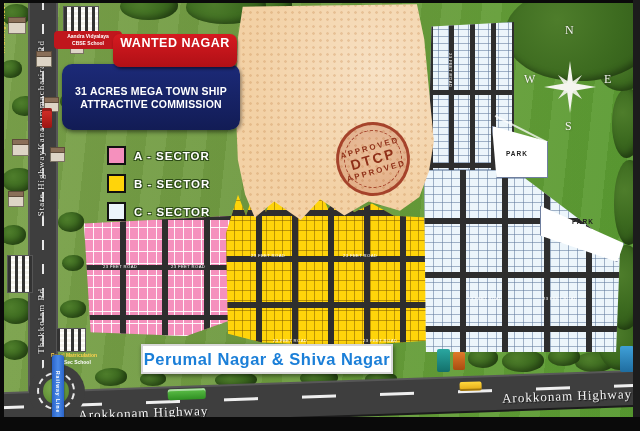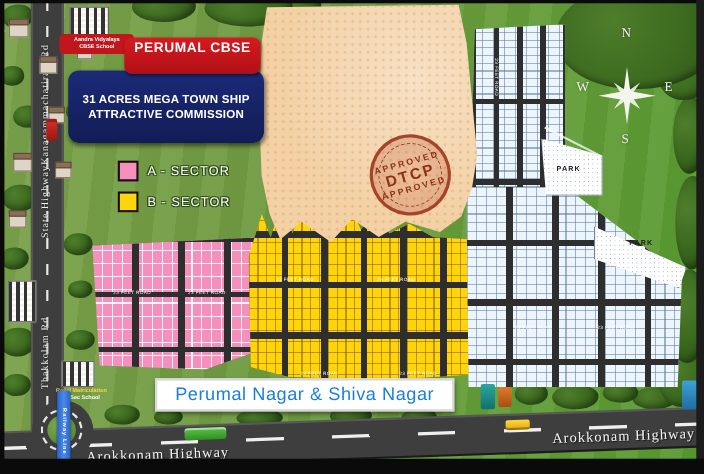--- a/index.html
+++ b/index.html
@@ -36,21 +36,21 @@
   #red-banner{left:113px;top:34px;width:124px;height:33px;background:linear-gradient(180deg,#d61a20,#b01016);
     border-radius:7px;color:#fff;font-weight:bold;font-size:12.5px;text-align:center;line-height:15px;
     padding-top:2px;box-sizing:border-box;box-shadow:1px 2px 3px rgba(0,0,0,.5);letter-spacing:.5px;z-index:9;}
   #info-box{left:62px;top:64px;width:178px;height:66px;background:linear-gradient(180deg,#1c2a78,#121c55);
     border-radius:10px;color:#fff;font-weight:bold;font-size:10.5px;text-align:center;
     display:flex;flex-direction:column;justify-content:center;gap:1px;
     box-shadow:1px 2px 4px rgba(0,0,0,.5);letter-spacing:.2px;z-index:8;}
   
   .legend-row{position:absolute;display:flex;align-items:center;gap:8px;}
   .swatch{width:19px;height:19px;border:2px solid #111;box-sizing:border-box;}
-  .legend-label{color:#fff;font-weight:normal;font-size:11.5px;letter-spacing:1px;
+  .legend-label{color:#fff;font-weight:bold;font-size:11.5px;letter-spacing:1px;
     text-shadow:1px 1px 0 #2c4a17,-1px -1px 0 #2c4a17,1px -1px 0 #2c4a17,-1px 1px 0 #2c4a17;}
   
   #proposed{left:233px;top:2px;width:242px;height:232px;
     background-color:#f3d1a5;
     background-image:radial-gradient(rgba(195,130,70,.28) 1px,transparent 1.6px),radial-gradient(circle at 60% 30%,rgba(255,255,255,.35),transparent 60%);
     background-size:7px 7px,100% 100%;
     clip-path:polygon(4% 2%,76% 1%,79% 16%,81% 38%,83% 60%,81% 73%,77% 84%,69% 90%,56% 86%,46% 92%,36% 85%,28% 94%,17% 86%,9% 93%,5% 83%,2% 68%,1% 42%,2% 16%);}
   #proposed-title{left:255px;top:30px;width:160px;text-align:center;color:#1d2a70;font-weight:800;
     font-size:26px;line-height:30px;letter-spacing:1px;z-index:3;
     text-shadow:1px 1px 0 rgba(255,255,255,.4);}
@@ -98,23 +98,23 @@
       repeating-linear-gradient(180deg,rgba(95,120,155,.55) 0 1px,transparent 1px 8px);}
   .park{position:absolute;background-color:#fff;
     background-image:radial-gradient(#9aa7c7 22%,transparent 25%);background-size:4px 4px;
     border:1px solid #6f7f9f;box-sizing:border-box;}
   #park-1{left:492px;top:126px;width:56px;height:52px;clip-path:polygon(0% 0%,100% 30%,100% 100%,8% 100%);}
   #park-2{left:540px;top:184px;width:84px;height:78px;clip-path:polygon(0% 28%,100% 76%,92% 100%,0% 66%);}
   .park-label{position:absolute;font-size:6.5px;font-weight:bold;color:#222;letter-spacing:1px;z-index:5;}
   .road-label{position:absolute;color:#fff;font-size:5px;letter-spacing:.4px;transform:scale(.85);white-space:nowrap;z-index:5;}
   .road-label.v{writing-mode:vertical-rl;}
   
-  #bottom-banner{left:141px;top:344px;width:272px;height:30px;background:#fff;border:2px solid #d8d8d8;
+  #bottom-banner{left:141px;top:344px;width:252px;height:30px;background:#fff;border:2px solid #d8d8d8;
     box-sizing:border-box;display:flex;align-items:center;justify-content:center;
-    color:#1b7fd8;font-weight:400;font-size:16.5px;letter-spacing:.5px;z-index:10;
+    color:#1b7fd8;font-weight:700;font-size:16.5px;letter-spacing:.5px;z-index:10;
     box-shadow:1px 2px 4px rgba(0,0,0,.45);}
   
   .lm-label{position:absolute;text-align:center;font-weight:bold;line-height:7px;z-index:6;}
   #school-top-label{left:54px;top:31px;width:66px;background:#c0161c;border-radius:4px;padding:2px 1px;color:#fff;font-size:5px;}
   #school-bottom-label{left:38px;top:352px;width:72px;font-size:5px;}
   #school-bottom-label .l1{color:#ffd34d;}
   #school-bottom-label .l2{color:#fff;}
   #temple-label{left:18px;top:248px;writing-mode:vertical-rl;transform:rotate(180deg);color:#ffd34d;font-size:5.5px;font-weight:bold;letter-spacing:1px;z-index:6;}
   .building{position:absolute;background:#f4f2ec;border:1px solid #555;z-index:5;
     background-image:repeating-linear-gradient(90deg,#333 0 3px,transparent 3px 7px),repeating-linear-gradient(180deg,transparent 0 3px,rgba(255,255,255,.9) 3px 5px);}
@@ -231,35 +231,39 @@
   <div class="building" style="left:7px;top:255px;width:24px;height:36px;"></div>
   <div id="temple-label">Arulmigu Kovil</div>
 
   <div class="building" style="left:56px;top:328px;width:28px;height:22px;"></div>
   <div class="lm-label" id="school-bottom-label">
     <div class="l1">Royal Matriculation</div>
     <div class="l2">Hr.Sec School</div>
   </div>
 
   <div class="c" id="red-banner">
-    <div>PERUMAL CBSE</div>
+    <div>WANTED NAGAR</div>
   </div>
 
   <div class="c" id="info-box">
     <div>31 ACRES MEGA TOWN SHIP</div>
     <div>ATTRACTIVE COMMISSION</div>
   </div>
 
   <div class="legend-row" style="left:107px;top:146px;">
     <div class="swatch" style="background: rgb(245, 144, 189);"></div>
     <div class="legend-label">A - SECTOR</div>
   </div>
   <div class="legend-row" style="left:107px;top:174px;">
     <div class="swatch" style="background: rgb(255, 212, 10);"></div>
     <div class="legend-label">B - SECTOR</div>
+  </div>
+  <div class="legend-row" style="left:107px;top:202px;">
+    <div class="swatch" style="background: rgb(236, 245, 251);"></div>
+    <div class="legend-label">C - SECTOR</div>
   </div>
 
   <div class="c" id="compass">
     <svg width="100" height="100" viewBox="0 0 100 100">
       <g transform="translate(50,52)" fill="#f5f5ee" stroke="#f5f5ee">
         <polygon points="0,-26 3,-4 26,0 3,4 0,26 -3,4 -26,0 -3,-4" stroke-width="0"></polygon>
         <g transform="rotate(45)">
           <polygon points="0,-17 2.5,-3 17,0 2.5,3 0,17 -2.5,3 -17,0 -2.5,-3" stroke-width="0" opacity=".9"></polygon>
         </g>
         <circle r="4.5" fill="none" stroke-width="1.5"></circle>

